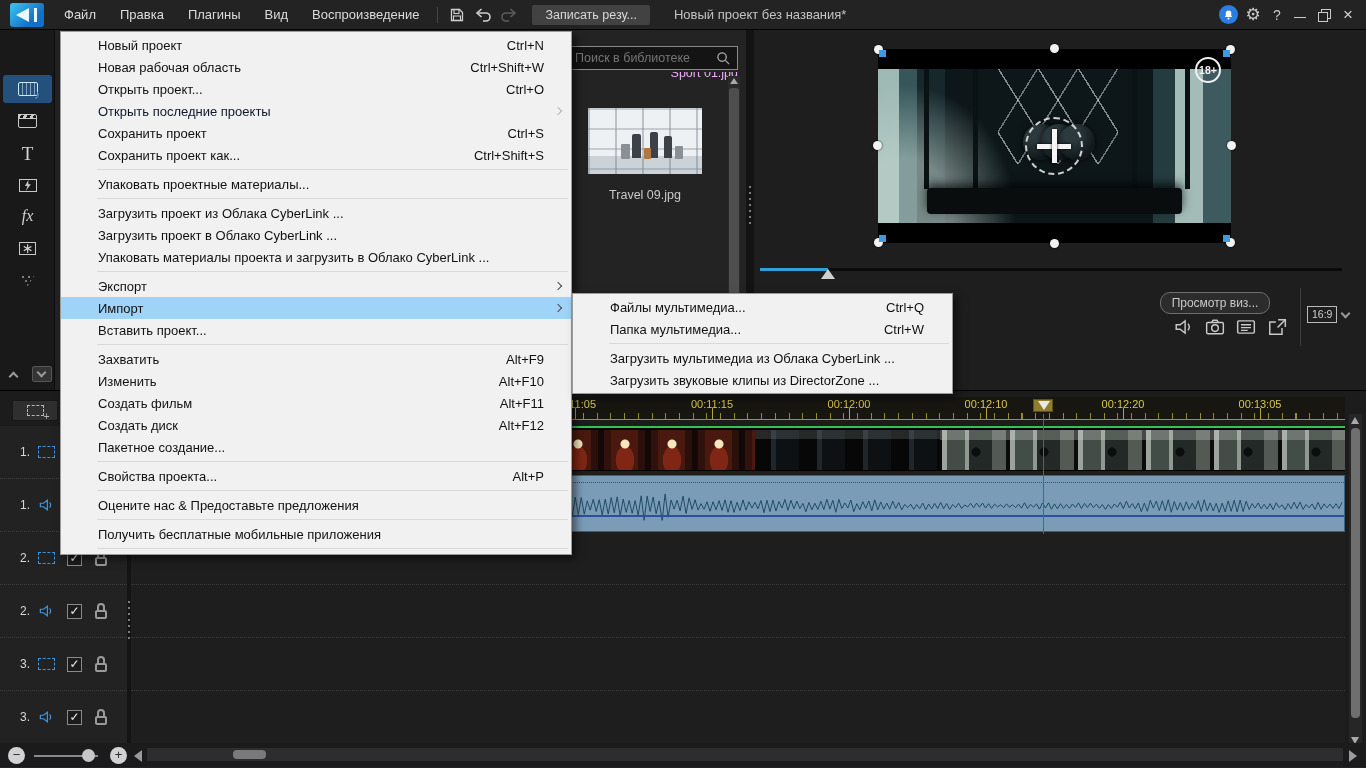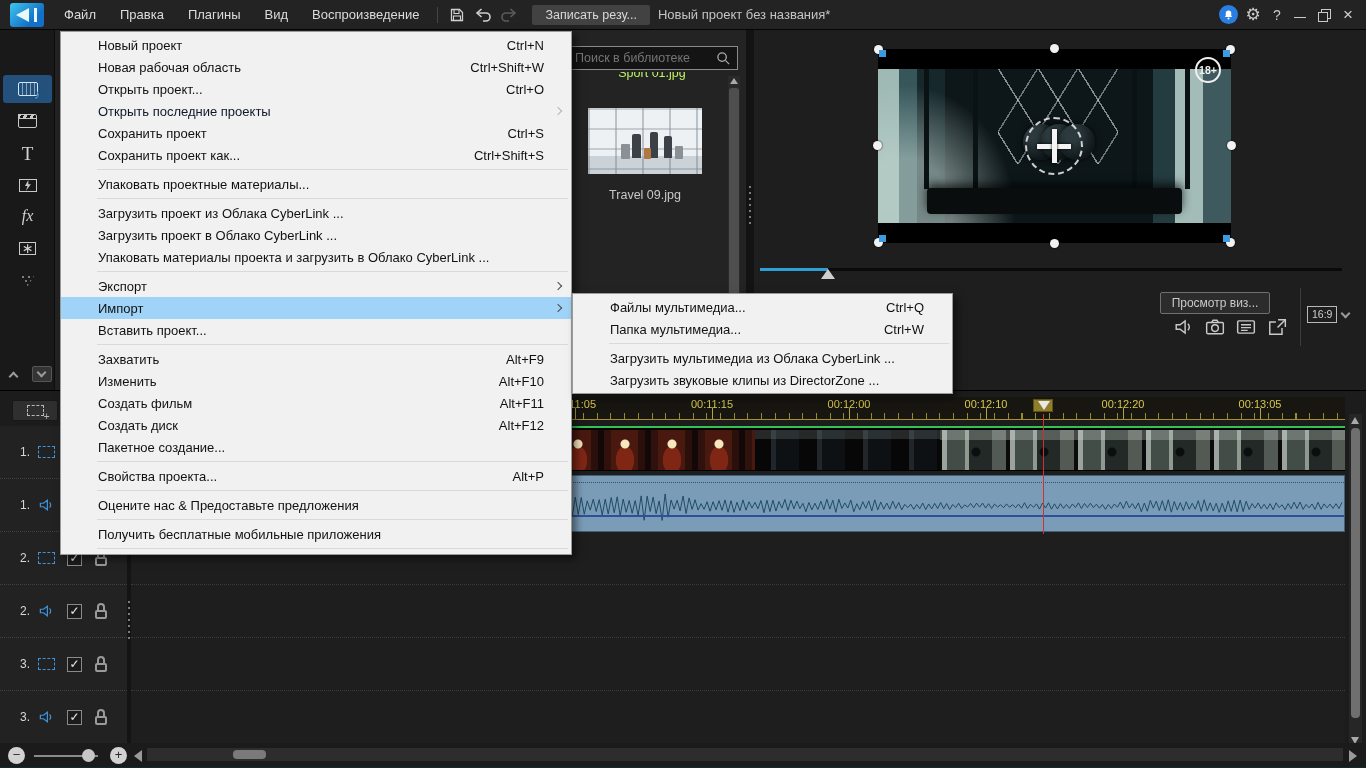--- a/index.html
+++ b/index.html
@@ -8,21 +8,21 @@
   .stage{position:relative;width:1366px;height:768px;background:#1c1c1c;overflow:hidden}
 
   
   .titlebar{position:absolute;left:0;top:0;width:1366px;height:30px;background:#232323;border-bottom:1px solid #050505;display:flex;align-items:center;z-index:30}
   .applogo{width:34px;height:24px;margin:0 8px 0 10px;border-radius:3px;background:linear-gradient(135deg,#3ec6f0 0%,#1370c8 70%);position:relative}
   .applogo .tri{position:absolute;left:6px;top:5px;width:0;height:0;border-top:7px solid transparent;border-bottom:7px solid transparent;border-right:13px solid #eaf7ff}
   .applogo .bar{position:absolute;right:7px;top:5px;width:3px;height:14px;background:#eaf7ff}
   .menu-item{color:#dcdcdc;font-size:13px;padding:0 12px;line-height:30px;cursor:default}
   .tb-sep{width:1px;height:16px;background:#454545;margin:0 6px}
   .tb-icon{width:26px;height:22px;display:flex;align-items:center;justify-content:center}
-  .produce-btn{background:#424242;color:#d8d8d8;font-size:12.5px;border-radius:2px;padding:3px 13px;margin:0 8px 0 10px;white-space:nowrap}
+  .produce-btn{background:#424242;color:#d8d8d8;font-size:12.5px;border-radius:2px;padding:3px 13px;margin:0 24px 0 10px;white-space:nowrap}
   .win-title{color:#c3c3c3;font-size:13px;white-space:nowrap}
   .tb-right{margin-left:auto;display:flex;align-items:center;gap:4px;padding-right:8px}
   .bell{width:19px;height:19px;border-radius:50%;background:#2a7de1;display:flex;align-items:center;justify-content:center}
   .gear{color:#c9c9c9;font-size:17px;line-height:17px;width:22px;text-align:center}
   .help{color:#c9c9c9;font-size:14px;width:18px;text-align:center}
   .win-min{width:20px;height:18px;position:relative}
   .win-min::after{content:"";position:absolute;left:4px;right:4px;top:11px;height:1.5px;background:#c9c9c9}
   .win-restore{width:20px;height:18px;position:relative}
   .win-restore::before{content:"";position:absolute;left:7px;top:3px;width:8px;height:8px;border:1px solid #c9c9c9}
   .win-restore::after{content:"";position:absolute;left:4px;top:6px;width:8px;height:8px;border:1px solid #c9c9c9;background:#232323}
@@ -44,21 +44,21 @@
   .side-scroll{position:absolute;left:0;bottom:8px;width:55px;display:flex;justify-content:center;gap:8px}
   .chev-btn{width:20px;height:16px;display:flex;align-items:center;justify-content:center;border-radius:2px}
   .chev-btn.box{background:#343434;border:1px solid #555}
   .chev{width:7px;height:7px;border-left:2px solid #9a9a9a;border-bottom:2px solid #9a9a9a}
   .chev.up{transform:rotate(135deg);margin-top:4px}
   .chev.down{transform:rotate(-45deg);margin-bottom:3px}
 
   
   .library{position:absolute;left:55px;top:30px;width:691px;height:360px;background:#232323;z-index:4;overflow:hidden}
   .lib-items{position:absolute;left:0;top:0;right:0;bottom:0;z-index:1}
-  .lib-clipped-label{position:absolute;left:511px;top:36px;width:172px;text-align:center;color:#bef264;font-size:12.5px}
+  .lib-clipped-label{position:absolute;left:511px;top:36px;width:172px;text-align:right;color:#f0abfc;font-size:12.5px}
   .lib-header{position:absolute;left:0;top:0;right:0;height:42px;background:#232323;z-index:2}
   .search-box{position:absolute;left:511px;top:16px;width:172px;height:24px;background:#141414;border:1px solid #8a8a8a;display:flex;align-items:center}
   .search-box input{flex:1;background:transparent;border:0;outline:0;color:#bdbdbd;font-size:12.5px;padding:0 4px 0 8px;font-family:"Liberation Sans",sans-serif;min-width:0}
   .thumb-card{position:absolute;left:533px;top:78px;width:114px;z-index:1}
   .thumb-img{width:114px;height:66px;background:linear-gradient(180deg,#eef1f3 0 72%,#ccd3d8 72% 100%);position:relative;overflow:hidden}
   .thumb-img::before{content:"";position:absolute;inset:0;background:repeating-linear-gradient(90deg,rgba(110,122,132,.5) 0 2px,transparent 2px 27px),repeating-linear-gradient(180deg,rgba(110,122,132,.4) 0 2px,transparent 2px 20px);opacity:.8}
   .fig{position:absolute;background:#3c4148;border-radius:2px 2px 0 0}
   .bag{position:absolute;background:#8b9097;border-radius:1px}
   .thumb-label{margin-top:14px;text-align:center;color:#c9c9c9;font-size:12.5px}
   .lib-scrollbar{position:absolute;left:673px;top:46px;width:12px;bottom:4px;background:#2a2a2a}
@@ -82,21 +82,21 @@
   .handle{position:absolute;width:9px;height:9px;border-radius:50%;background:#f2f2f2;box-shadow:0 0 2px #000;z-index:4}
   .chandle{position:absolute;width:7px;height:7px;background:#3b9ae0;z-index:4}
   .center-ctl{position:absolute;left:176px;top:97px;z-index:3;transform:translate(-50%,-50%)}
   .center-ctl .ring{position:absolute;left:-29px;top:-29px;width:58px;height:58px;border:2px dashed rgba(240,240,240,.85);border-radius:50%}
   .center-ctl .ph,.center-ctl .pv{position:absolute;background:#f4f4f4;box-shadow:0 0 3px #000}
   .center-ctl .ph{left:-17px;top:-2.5px;width:34px;height:5px}
   .center-ctl .pv{left:-2.5px;top:-17px;width:5px;height:34px}
   .seekbar{position:absolute;left:6px;top:238px;width:582px;height:3px;background:#0a0a0a}
   .seek-fill{position:absolute;left:0;top:0;height:3px;background:#2f9fd6}
   .seek-handle{position:absolute;top:1px;width:0;height:0;border-left:7px solid transparent;border-right:7px solid transparent;border-bottom:10px solid #cfcfcf}
-  .view-btn{position:absolute;left:406px;top:262px;width:110px;height:22px;border:1px solid #6f6f6f;background:#2c2c2c;color:#c9c9c9;font-size:12px;display:flex;align-items:center;justify-content:center;border-radius:2px;white-space:nowrap;overflow:hidden}
+  .view-btn{position:absolute;left:406px;top:262px;width:110px;height:22px;border:1px solid #6f6f6f;background:#2c2c2c;color:#c9c9c9;font-size:12px;display:flex;align-items:center;justify-content:center;border-radius:10px;white-space:nowrap;overflow:hidden}
   .pv-icons{position:absolute;left:420px;top:288px;display:flex;gap:11px;align-items:center}
   .pv-sep{position:absolute;left:546px;top:258px;width:1px;height:58px;background:#3c3c3c}
   .aspect{position:absolute;left:553px;top:276px;height:17px;padding:0 4px;border:1px solid #b9b9b9;color:#cfcfcf;font-size:10.5px;line-height:15px}
   .aspect-chev{position:absolute;left:588px;top:280px;width:7px;height:7px;border-left:2px solid #9a9a9a;border-bottom:2px solid #9a9a9a;transform:rotate(-45deg)}
 
   
   .timeline{position:absolute;left:0;top:390px;width:1366px;height:378px;background:#1c1c1c;border-top:1px solid #000;z-index:2}
   .addtrack-btn{position:absolute;left:12px;top:9px;width:46px;height:21px;background:#2f2f2f;border:1px solid #181818;border-radius:2px;display:flex;align-items:center;justify-content:center}
   .addtrack-icon{width:17px;height:11px;border:1px dashed #b9b9b9;position:relative}
   .addtrack-icon::after{content:"+";position:absolute;right:-7px;bottom:-7px;color:#b9b9b9;font-size:10px}

